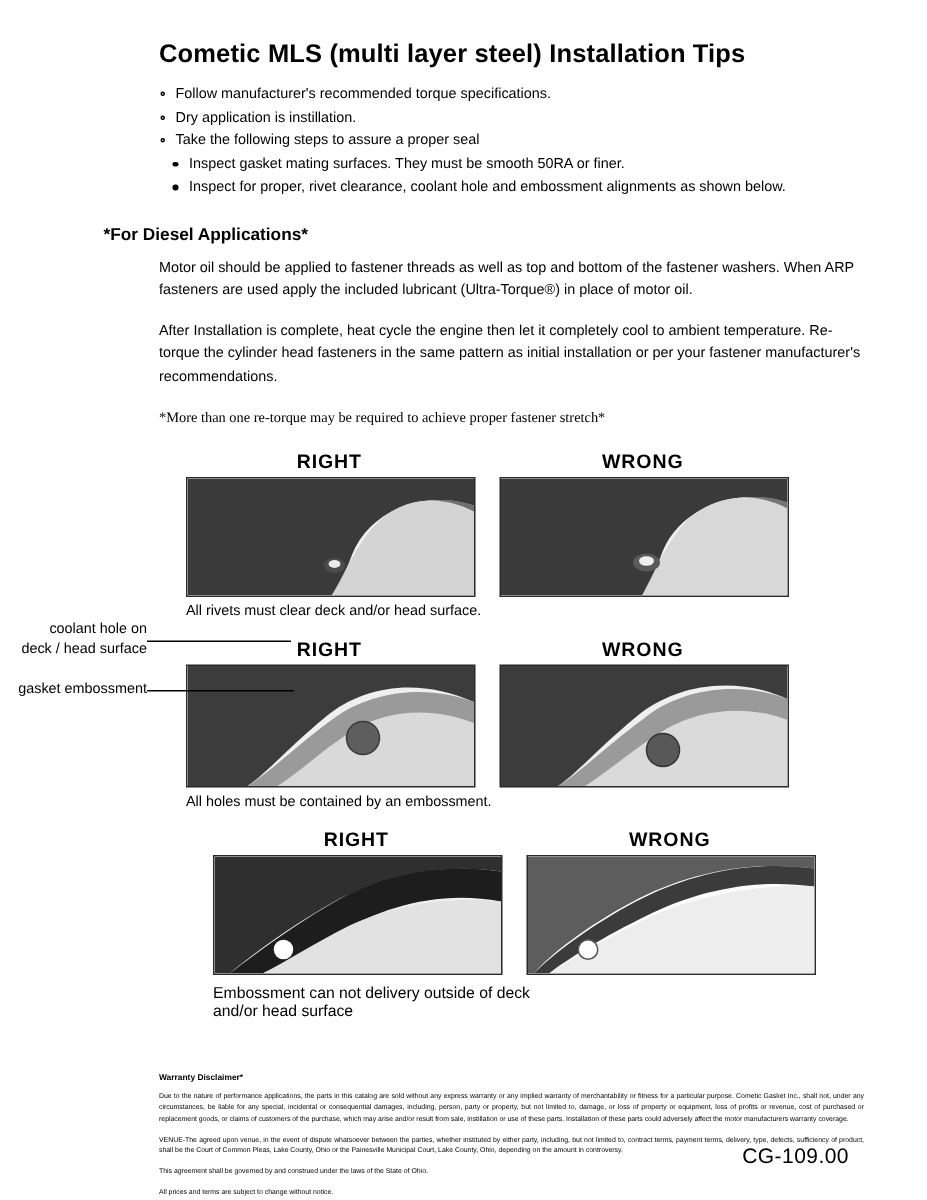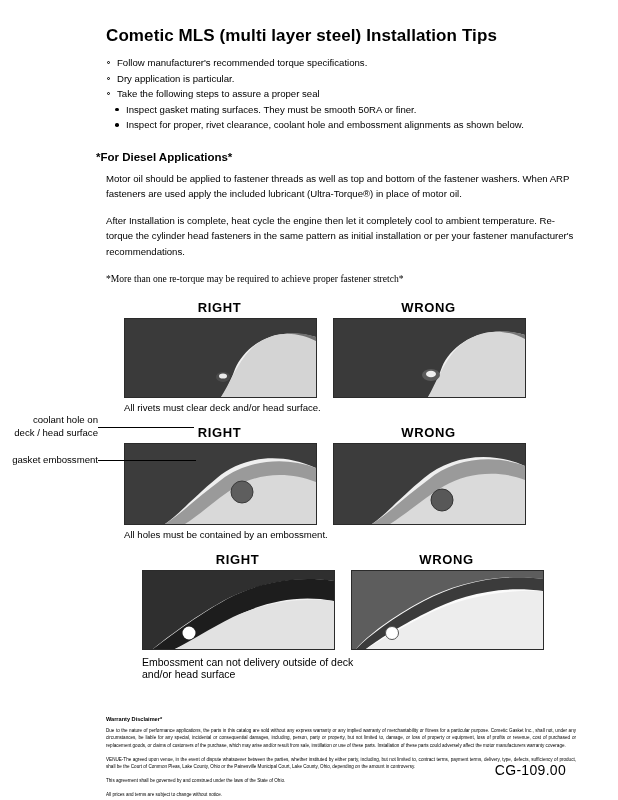--- a/index.html
+++ b/index.html
@@ -67,21 +67,21 @@
     left: 9px;
     top: 6px;
     width: 3.6px;
     height: 3.6px;
     background: #000;
     border-radius: 50%;
   }
   h2.section {
     font-size: 11.5px;
     font-weight: bold;
-    margin: 18px 0 8px 56px;
+    margin: 18px 0 8px 29px;
   }
   p.body {
     font-size: 9.6px;
     line-height: 1.62;
     margin: 0 0 0 66px;
     max-width: 478px;
   }
   p.body + p.body {
     margin-top: 11px;
   }
@@ -174,21 +174,21 @@
 </style>
 </head>
 <body>
 
 <div class="page">
 
   <h1 class="title">Cometic MLS (multi layer steel) Installation Tips</h1>
 
   <ul class="bullets">
     <li>Follow manufacturer's recommended torque specifications.</li>
-    <li>Dry application is particular.</li>
+    <li>Dry application is instillation.</li>
     <li>Take the following steps to assure a proper seal</li>
   </ul>
 
   <ul class="subbullets" style="margin-left:66px;">
     <li>Inspect gasket mating surfaces.  They must be smooth 50RA or finer.</li>
     <li>Inspect for proper, rivet clearance, coolant hole and embossment alignments as shown below.</li>
   </ul>
 
   <h2 class="section">*For Diesel Applications*</h2>
   <p class="body">Motor oil should be applied to fastener threads as well as top and bottom of the fastener washers. When ARP fasteners are used apply the included lubricant (Ultra-Torque®) in place of motor oil.</p>

